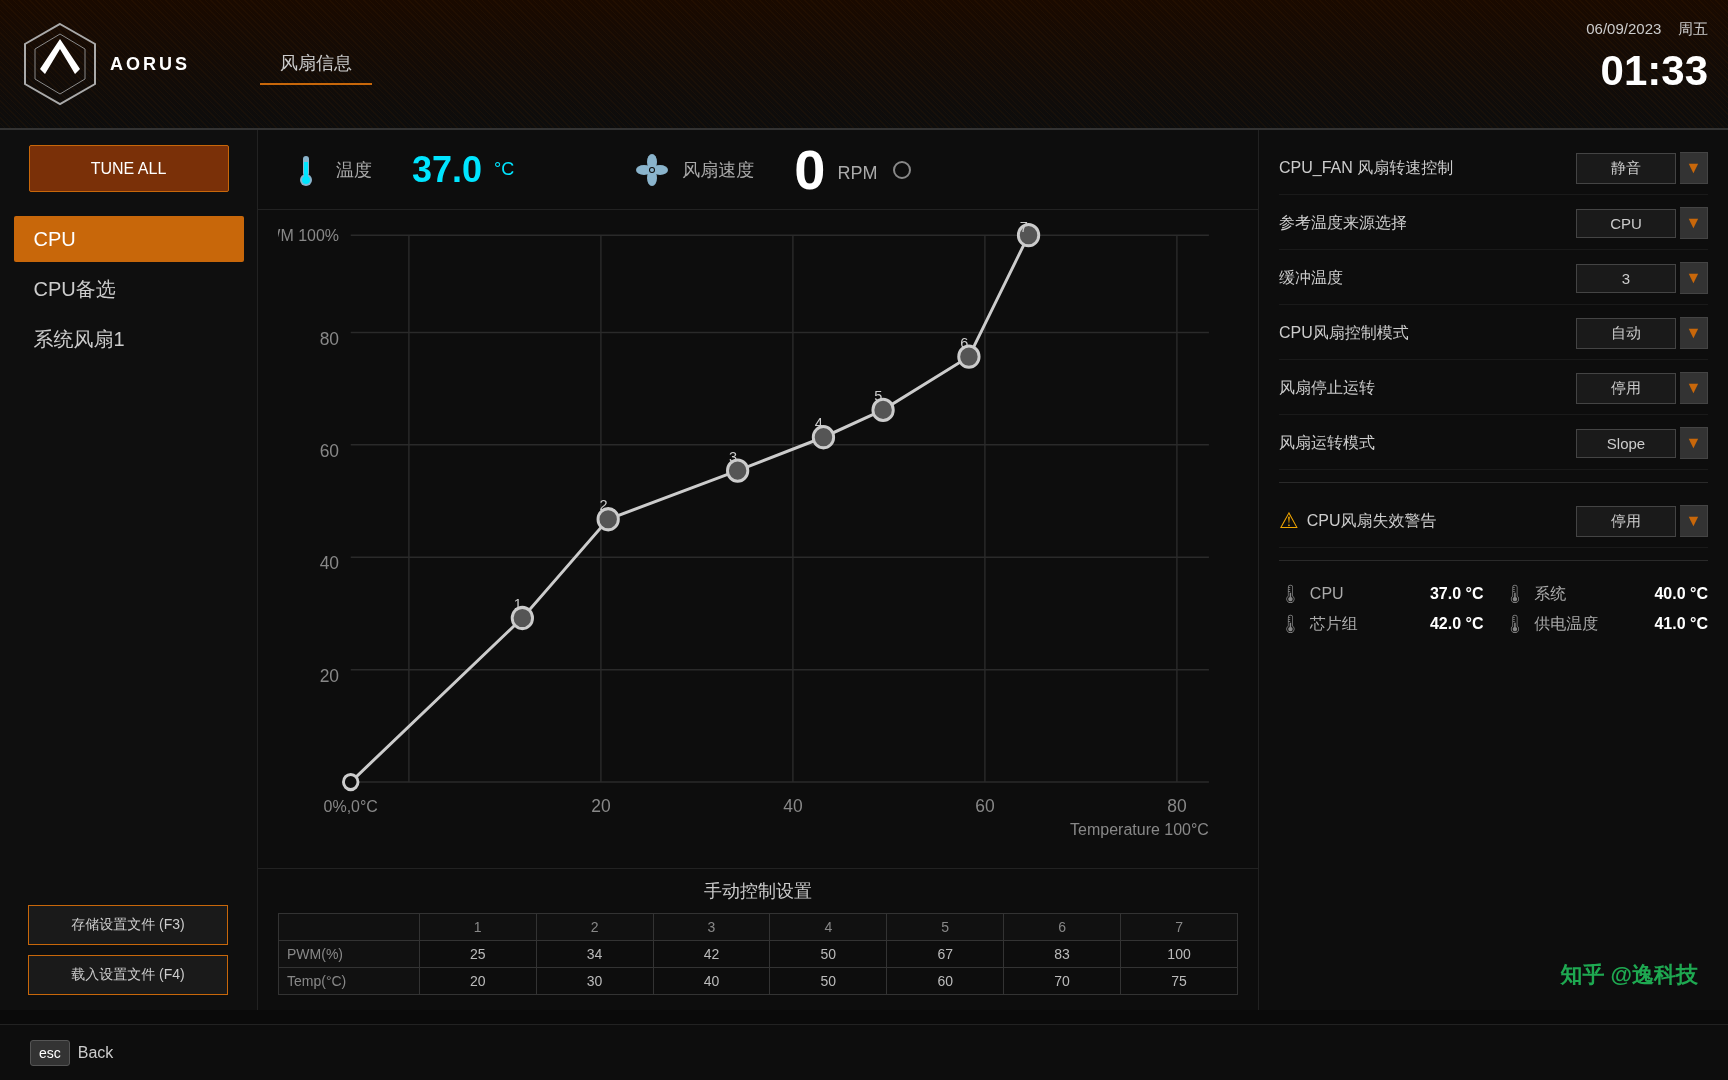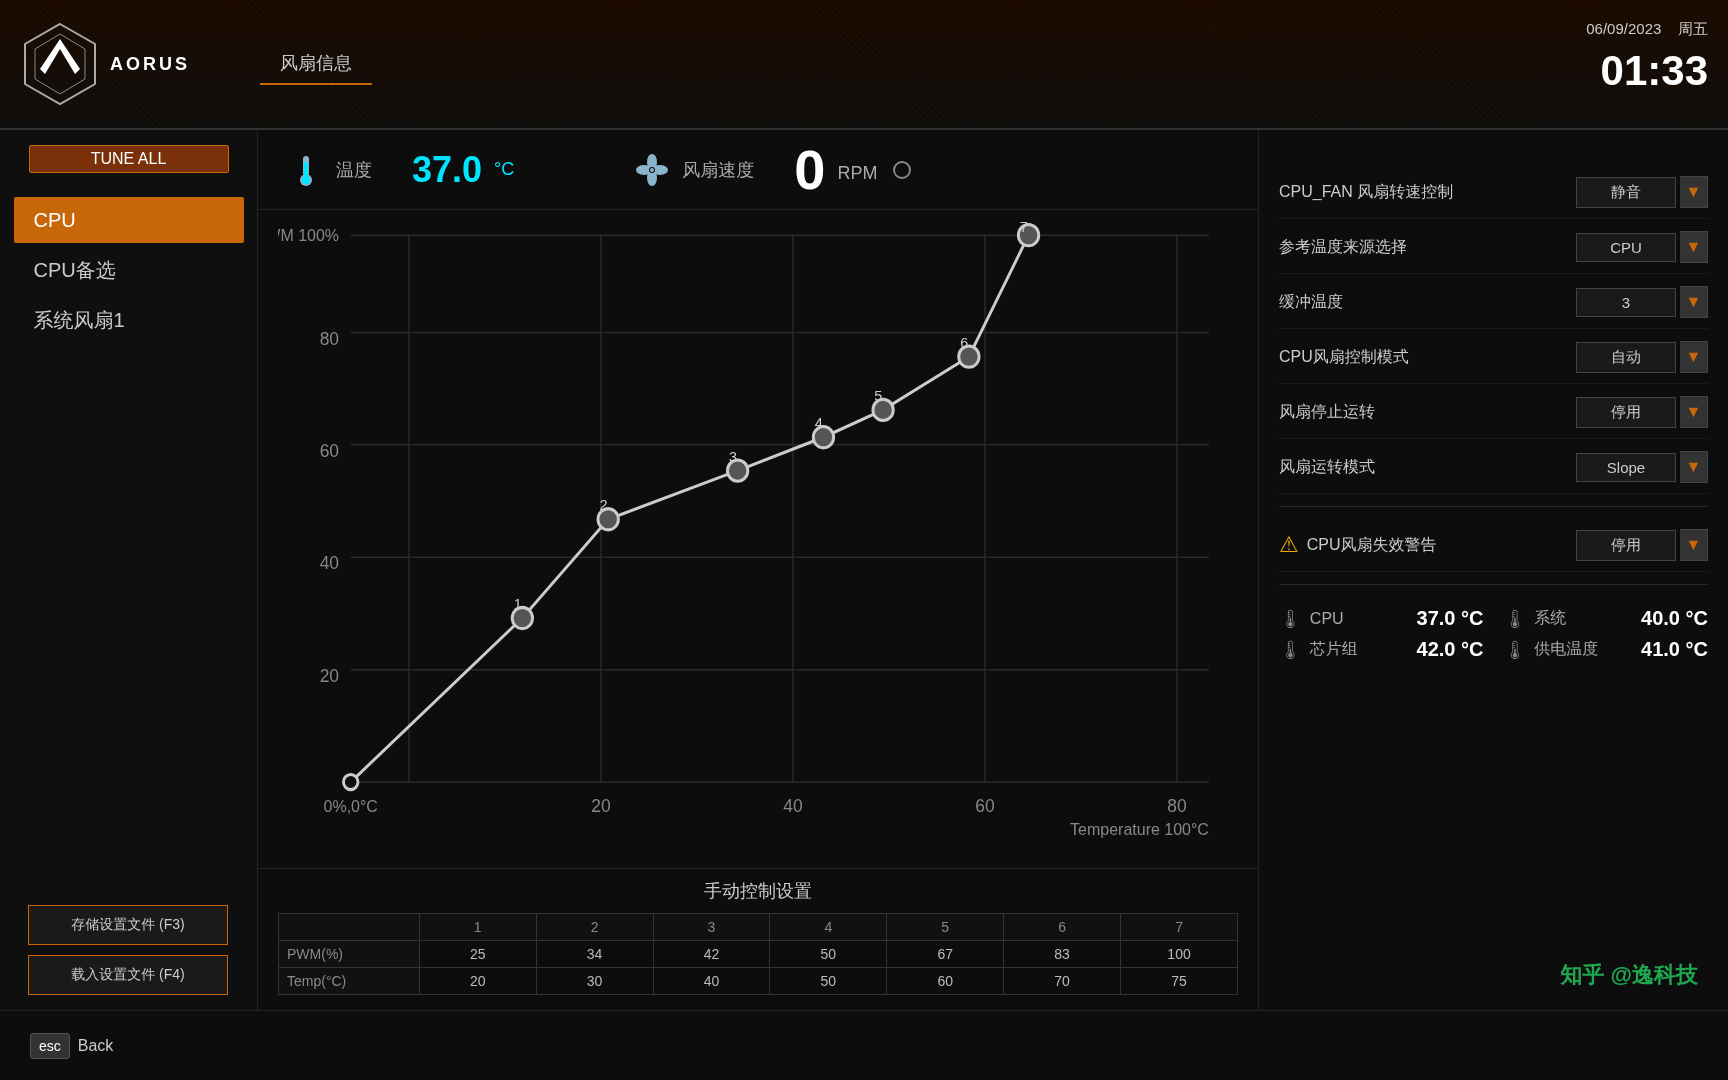--- a/index.html
+++ b/index.html
@@ -83,21 +83,21 @@
       background: #0f0f0f;
       border-right: 1px solid #222;
       display: flex;
       flex-direction: column;
       align-items: center;
       padding-top: 15px;
       gap: 4px;
     }
     .tune-all-btn {
       width: 200px;
-      height: 28px;
+      height: 47px;
       background: #7a3008;
       border: 1px solid #c8670a;
       color: #fff;
       font-size: 16px;
       display: flex;
       align-items: center;
       justify-content: center;
       cursor: pointer;
       margin-bottom: 20px;
       border-radius: 2px;
@@ -239,21 +239,21 @@
     .control-table td { background: #0d0d0d; color: #bbb; }
     .control-table td:first-child { text-align: left; color: #888; padding-left: 8px; background: #111; }
 
     
     .settings-panel {
       width: 470px;
       background: #0d0d0d;
       border-left: 1px solid #222;
       display: flex;
       flex-direction: column;
-      padding: 36px 20px;
+      padding: 12px 20px;
       gap: 2px;
       overflow-y: auto;
     }
     .setting-row {
       display: flex;
       align-items: center;
       justify-content: space-between;
       padding: 10px 0;
       border-bottom: 1px solid #1a1a1a;
       min-height: 46px;
@@ -331,30 +331,30 @@
     .temp-reading-icon {
       color: #888;
       font-size: 18px;
     }
     .temp-reading-label {
       font-size: 16px;
       color: #aaa;
       flex: 1;
     }
     .temp-reading-value {
-      font-size: 20px;
+      font-size: 16px;
       color: #fff;
       font-weight: bold;
     }
 
     
     .bottom-bar {
       position: absolute;
       left: 0; right: 0; bottom: 0;
-      height: 70px;
+      height: 56px;
       background: #0d0d0d;
       border-top: 1px solid #222;
       display: flex;
       align-items: center;
       padding: 0 30px;
       gap: 20px;
     }
     .esc-btn {
       display: flex;
       align-items: center;

